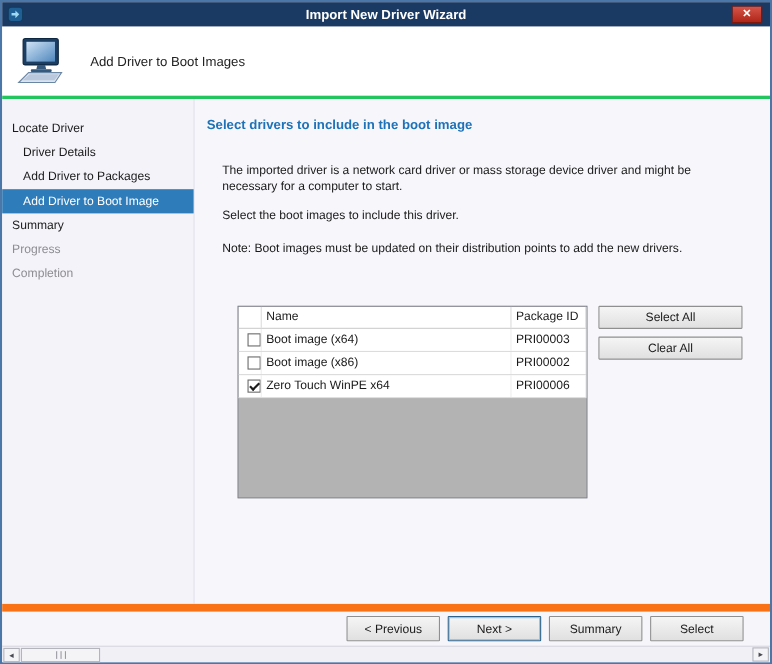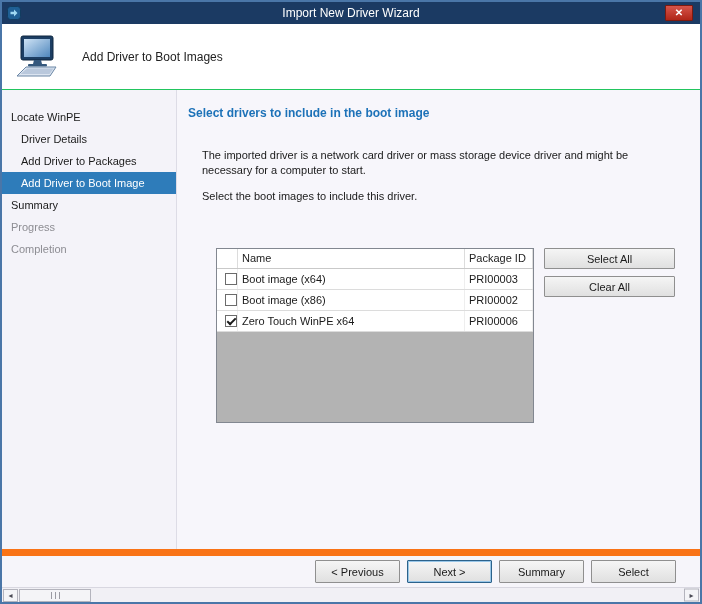--- a/index.html
+++ b/index.html
@@ -7,29 +7,29 @@
   body { font-family:"Liberation Sans", sans-serif; font-size:11px; color:#1a1a1a; }
 
   .window { width:702px; height:604px; border:2px solid #4a76a8; background:#f6f5fa;
             display:flex; flex-direction:column; position:relative; }
 
   
   .titlebar { flex:0 0 22px; background:#1b3a63; position:relative;
               display:flex; align-items:center; }
   .titlebar-icon { margin-left:5px; display:flex; }
   .titlebar-title { position:absolute; left:0; right:0; text-align:center;
-                    color:#fff; font-size:12px; font-weight:normal; }
+                    color:#fff; font-size:12px; font-weight:bold; }
   .close-btn { position:absolute; right:7px; top:3px; width:28px; height:16px;
                background:linear-gradient(#d6544a,#b02618); border:1px solid #7c1a10;
                color:#fff; font-size:10px; font-weight:bold; line-height:14px;
                text-align:center; cursor:pointer; border-radius:1px; }
 
   
   .header { flex:0 0 66px; background:#ffffff; display:flex; align-items:center;
-            border-bottom:1px solid #22c55e; }
+            border-bottom:3px solid #22c55e; }
   .header-icon { margin-left:12px; display:flex; }
   .header-title { margin-left:20px; font-size:12px; color:#222; }
 
   
   .body { flex:1 1 auto; min-height:0; display:flex; }
   .sidebar { flex:0 0 175px; background:#f4f3f9; border-right:1px solid #dddce6;
              padding-top:16px; }
   .side-item { height:22px; line-height:22px; padding-left:9px; white-space:nowrap;
                overflow:hidden; cursor:pointer; }
   .side-item.indent { padding-left:19px; }
@@ -123,35 +123,36 @@
         <path d="M3 41 L12 32 L42 32 L36 41 Z" fill="#dbe4f0" stroke="#6a86a5"></path>
         <path d="M6.5 39 L13 33.5 L39.5 33.5 L35.5 39 Z" fill="#b9c8dc"></path>
       </svg>
     </span>
     <span class="header-title">Add Driver to Boot Images</span>
   </div>
 
   <div class="body">
 
     <div class="sidebar">
-      <div class="side-item">Locate WinPE</div>
+      <div class="side-item">Locate Driver</div>
       <div class="side-item indent">Driver Details</div>
       <div class="side-item indent">Add Driver to Packages</div>
       <div class="side-item indent selected">Add Driver to Boot Image</div>
       <div class="side-item">Summary</div>
       <div class="side-item disabled">Progress</div>
       <div class="side-item disabled">Completion</div>
     </div>
 
     <div class="main">
       <div class="heading">Select drivers to include in the boot image</div>
 
       <div class="content-block">
         <p class="p1">The imported driver is a network card driver or mass storage device driver and might be necessary for a computer to start.</p>
         <p class="p2">Select the boot images to include this driver.</p>
+        <p class="p3">Note: Boot images must be updated on their distribution points to add the new drivers.</p>
 
         <div class="table-zone">
 
           <div class="listview">
             <div class="lv-header">
               <div class="lv-hcell c0"></div>
               <div class="lv-hcell c1">Name</div>
               <div class="lv-hcell c2">Package ID</div>
             </div>
 

